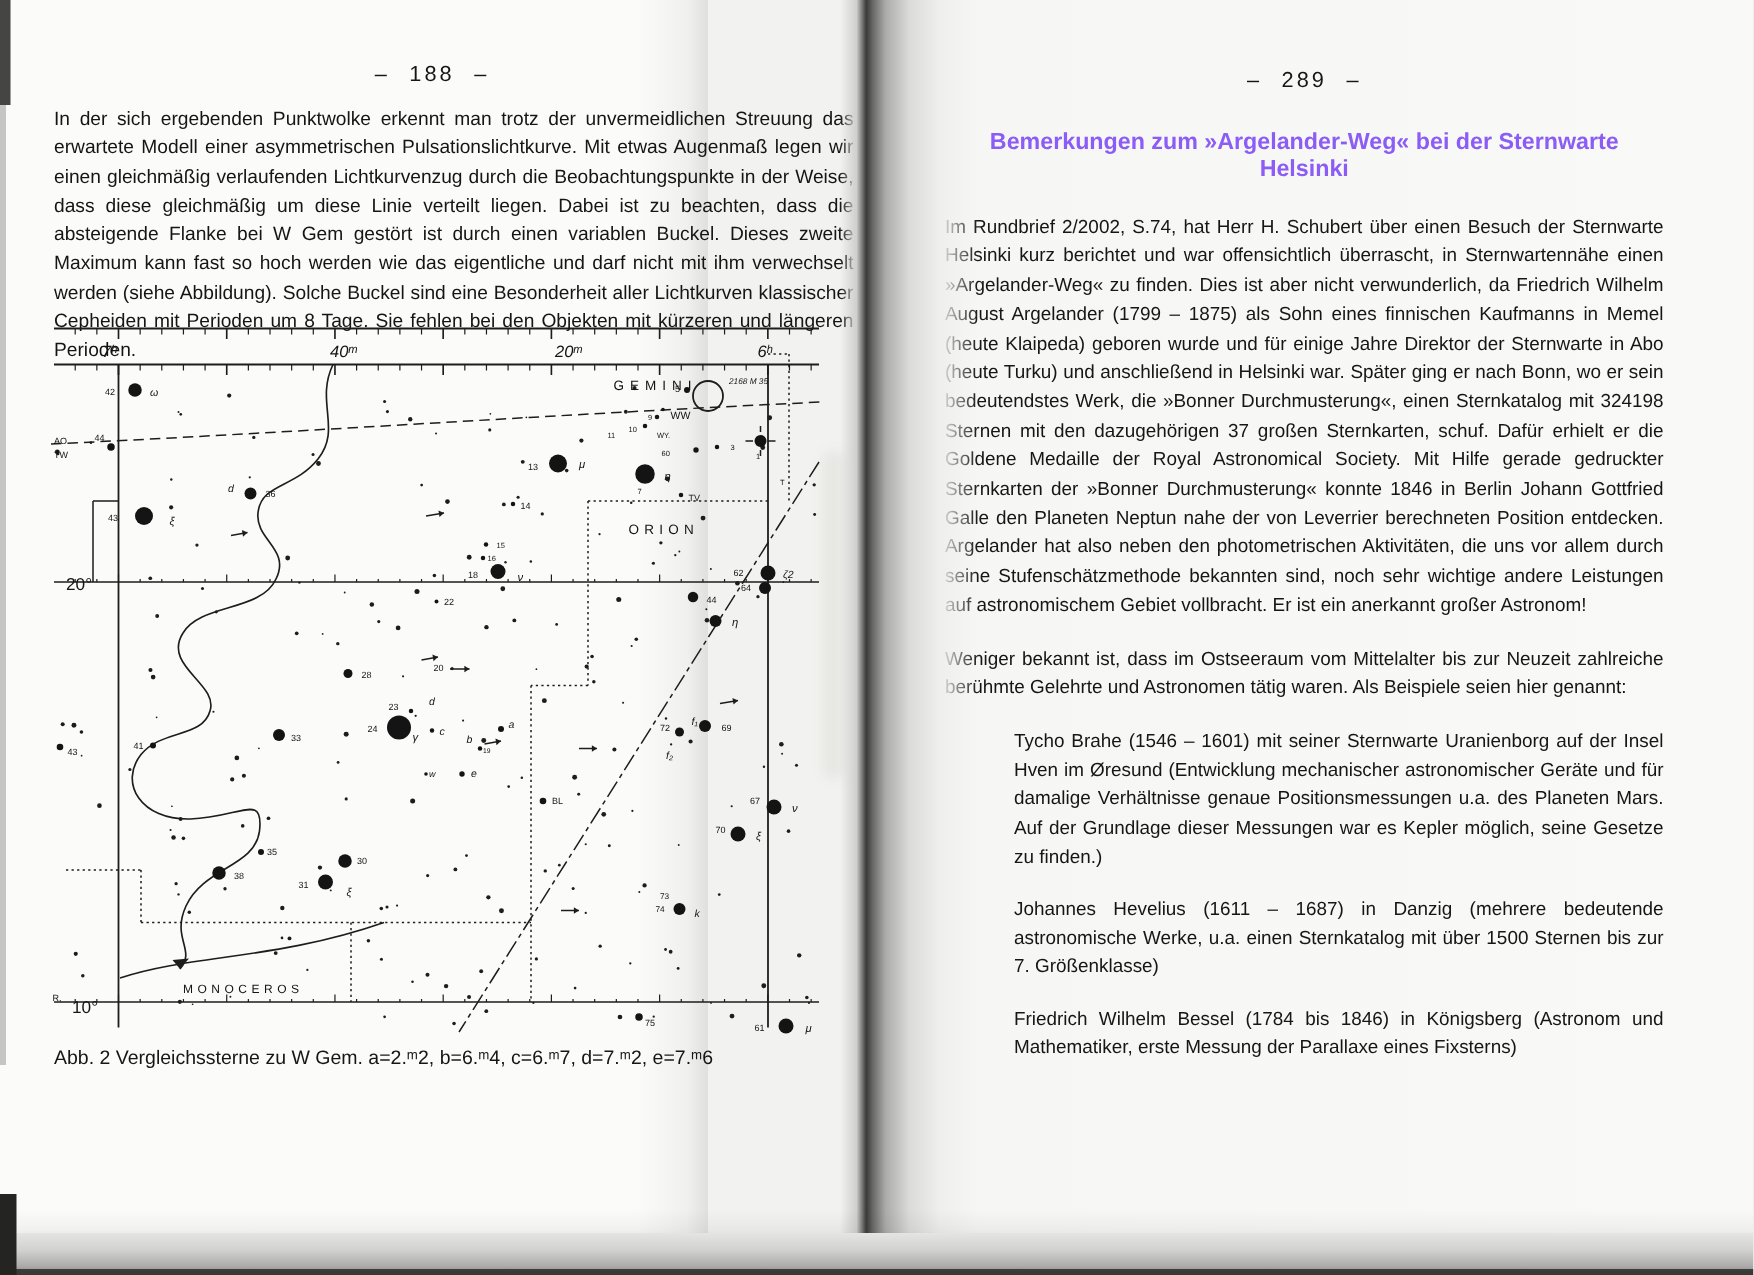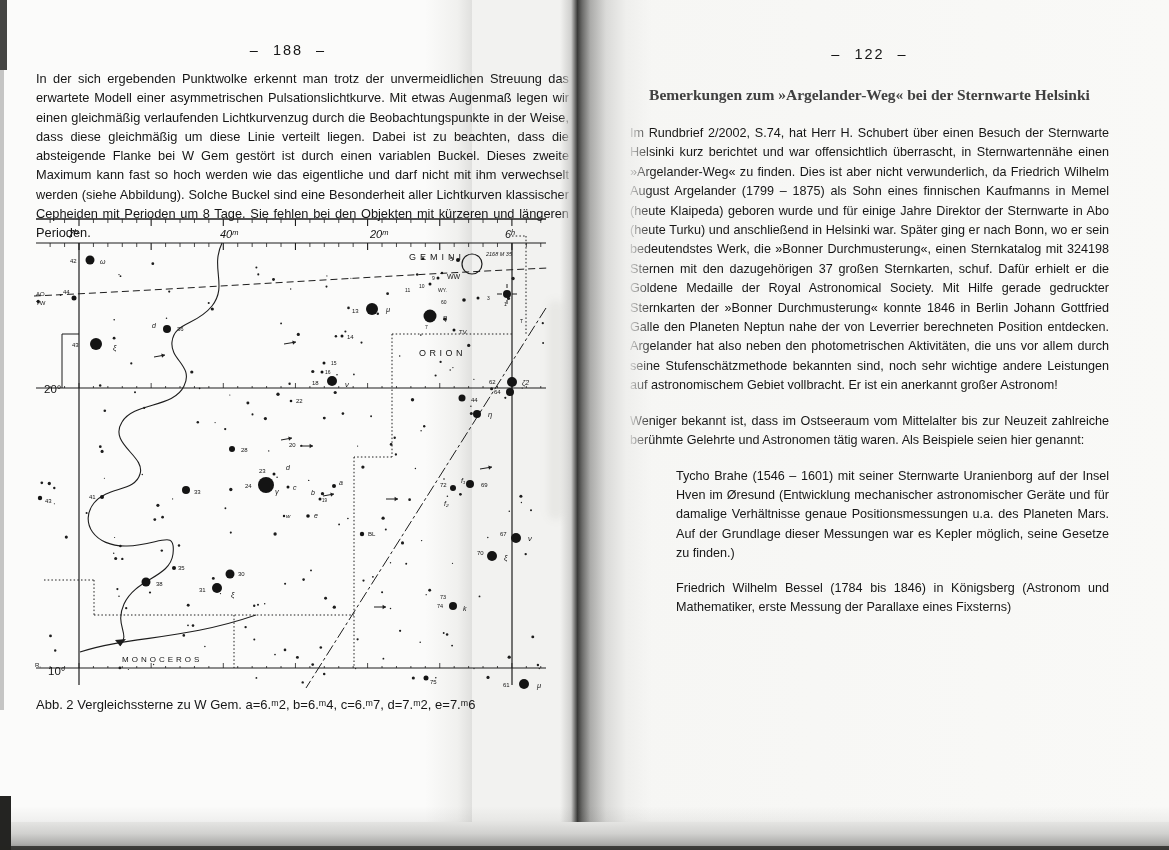--- a/index.html
+++ b/index.html
@@ -21,21 +21,21 @@
   .body-text{font-size:12.8px;line-height:19.3px;text-align:justify;color:#151515;}
   #left-para{position:absolute;left:36px;top:69px;width:533px;margin:0;}
   #chart-wrap{position:absolute;left:34px;top:216px;width:514px;height:474px;}
   #chart-wrap svg{display:block;width:514px;height:474px;}
   .ink{stroke:#1d1d1d;fill:none;}
   #caption{position:absolute;left:36px;top:697px;width:533px;font-size:13px;color:#161616;}
   #contact{position:absolute;left:240px;top:740px;width:320px;text-align:right;font-size:13px;line-height:18px;color:#161616;}
 
   #right-col{position:absolute;left:630px;top:46px;width:479px;}
   #pn-right{position:static;display:block;text-align:center;margin:0 0 24px 0;}
-  #article-title{font-size:15.5px;font-weight:bold;text-align:center;margin:0 0 20px 0;color:#404040;font-family:Liberation Serif, serif;}
+  #article-title{font-size:15.5px;font-weight:bold;text-align:center;margin:0 0 20px 0;color:#8b5cf6;}
   #right-col p{margin:0 0 16px 0;}
   .r-body{font-size:12.6px;line-height:19.4px;text-align:justify;color:#161616;}
   .astro-item{padding-left:46px;margin-bottom:15px !important;}
 </style>
 </head>
 <body>
 
 <div id="scan">
 
   <div class="artifact" style="left:78px;top:12px;width:70px;height:52px;"></div>
@@ -550,30 +550,31 @@
             <text x="204" y="360" fill="#141414" font-size="6" font-family="&quot;Liberation Sans&quot;,&quot;DejaVu Sans&quot;,sans-serif">30</text>
             <text x="165" y="376" fill="#141414" font-size="6" font-family="&quot;Liberation Sans&quot;,&quot;DejaVu Sans&quot;,sans-serif">31</text>
             <text x="197" y="381" fill="#141414" font-size="7.5" font-family="&quot;Liberation Sans&quot;,&quot;DejaVu Sans&quot;,sans-serif" font-style="italic">ξ</text>
             <text x="396" y="468" fill="#141414" font-size="6" font-family="&quot;Liberation Sans&quot;,&quot;DejaVu Sans&quot;,sans-serif">75</text>
             <text x="469" y="471" fill="#141414" font-size="6" font-family="&quot;Liberation Sans&quot;,&quot;DejaVu Sans&quot;,sans-serif">61</text>
             <text x="503" y="472" fill="#141414" font-size="7.5" font-family="&quot;Liberation Sans&quot;,&quot;DejaVu Sans&quot;,sans-serif" font-style="italic">μ</text>
           </g>
       </svg>
     </div>
 
-    <div id="caption">Abb. 2  Vergleichssterne zu W Gem. a=6.ᵐ2, b=6.ᵐ4, c=6.ᵐ7, d=7.ᵐ2, e=7.ᵐ6</div>
+    <div id="caption">Abb. 2  Vergleichssterne zu W Gem. a=2.ᵐ2, b=6.ᵐ4, c=6.ᵐ7, d=7.ᵐ2, e=7.ᵐ6</div>
   </div>
 
   <div class="page" id="page-right"></div>
   <div id="right-col">
-    <div class="pagenum" id="pn-right">–  122  –</div>
+    <div class="pagenum" id="pn-right">–  289  –</div>
     <h1 id="article-title">Bemerkungen zum »Argelander-Weg« bei der Sternwarte Helsinki</h1>
     <p class="r-body">Im Rundbrief 2/2002, S.74, hat Herr H. Schubert über einen Besuch der Sternwarte Helsinki kurz berichtet und war offensichtlich überrascht, in Sternwartennähe einen »Argelander-Weg« zu finden. Dies ist aber nicht verwunderlich, da Friedrich Wilhelm August Argelander (1799 – 1875) als Sohn eines finnischen Kaufmanns in Memel (heute Klaipeda) geboren wurde und für einige Jahre Direktor der Sternwarte in Abo (heute Turku) und anschließend in Helsinki war. Später ging er nach Bonn, wo er sein bedeutendstes Werk, die »Bonner Durchmusterung«, einen Sternkatalog mit 324198 Sternen mit den dazugehörigen 37 großen Sternkarten, schuf. Dafür erhielt er die Goldene Medaille der Royal Astronomical Society. Mit Hilfe gerade gedruckter Sternkarten der »Bonner Durchmusterung« konnte 1846 in Berlin Johann Gottfried Galle den Planeten Neptun nahe der von Leverrier berechneten Position entdecken. Argelander hat also neben den photometrischen Aktivitäten, die uns vor allem durch seine Stufenschätzmethode bekannten sind, noch sehr wichtige andere Leistungen auf astronomischem Gebiet vollbracht. Er ist ein anerkannt großer Astronom!</p>
     <p class="r-body">Weniger bekannt ist, dass im Ostseeraum vom Mittelalter bis zur Neuzeit zahlreiche berühmte Gelehrte und Astronomen tätig waren. Als Beispiele seien hier genannt:</p>
     <p class="r-body astro-item">Tycho Brahe (1546 – 1601) mit seiner Sternwarte Uranienborg auf der Insel Hven im Øresund (Entwicklung mechanischer astronomischer Geräte und für damalige Verhältnisse genaue Positionsmessungen u.a. des Planeten Mars. Auf der Grundlage dieser Messungen war es Kepler möglich, seine Gesetze zu finden.)</p>
+    <p class="r-body astro-item">Johannes Hevelius (1611 – 1687) in Danzig (mehrere bedeutende astronomische Werke, u.a. einen Sternkatalog mit über 1500 Sternen bis zur 7. Größenklasse)</p>
     <p class="r-body astro-item">Friedrich Wilhelm Bessel (1784 bis 1846) in Königsberg (Astronom und Mathematiker, erste Messung der Parallaxe eines Fixsterns)</p>
 
   </div>
 
   <div id="gutter"></div>
   <div id="bottom-shadow"></div>
   <div class="edge-dark" style="left:0;top:0;width:7px;height:70px;opacity:.85;"></div>
   <div class="edge-dark" style="left:0;top:70px;width:4px;height:640px;opacity:.25;"></div>
   <div class="edge-dark" style="left:0;top:796px;width:11px;height:54px;"></div>
   <div class="edge-dark" style="left:0;top:846px;width:1169px;height:4px;opacity:.8;"></div>

